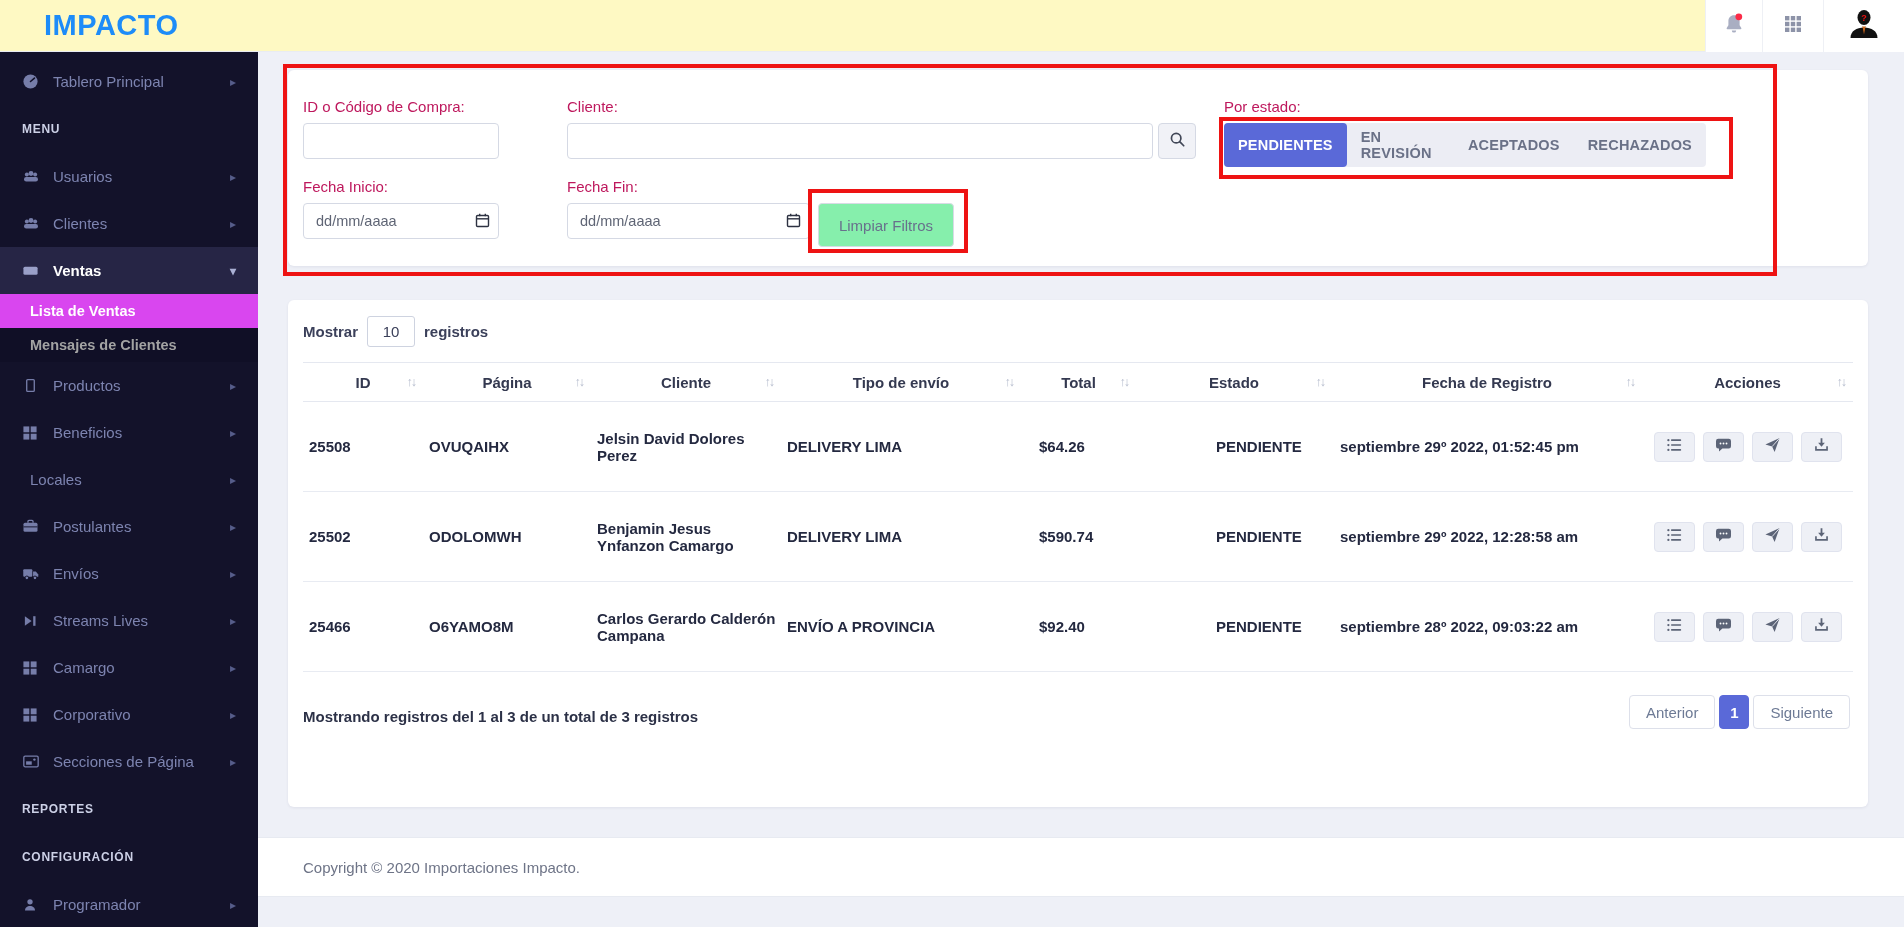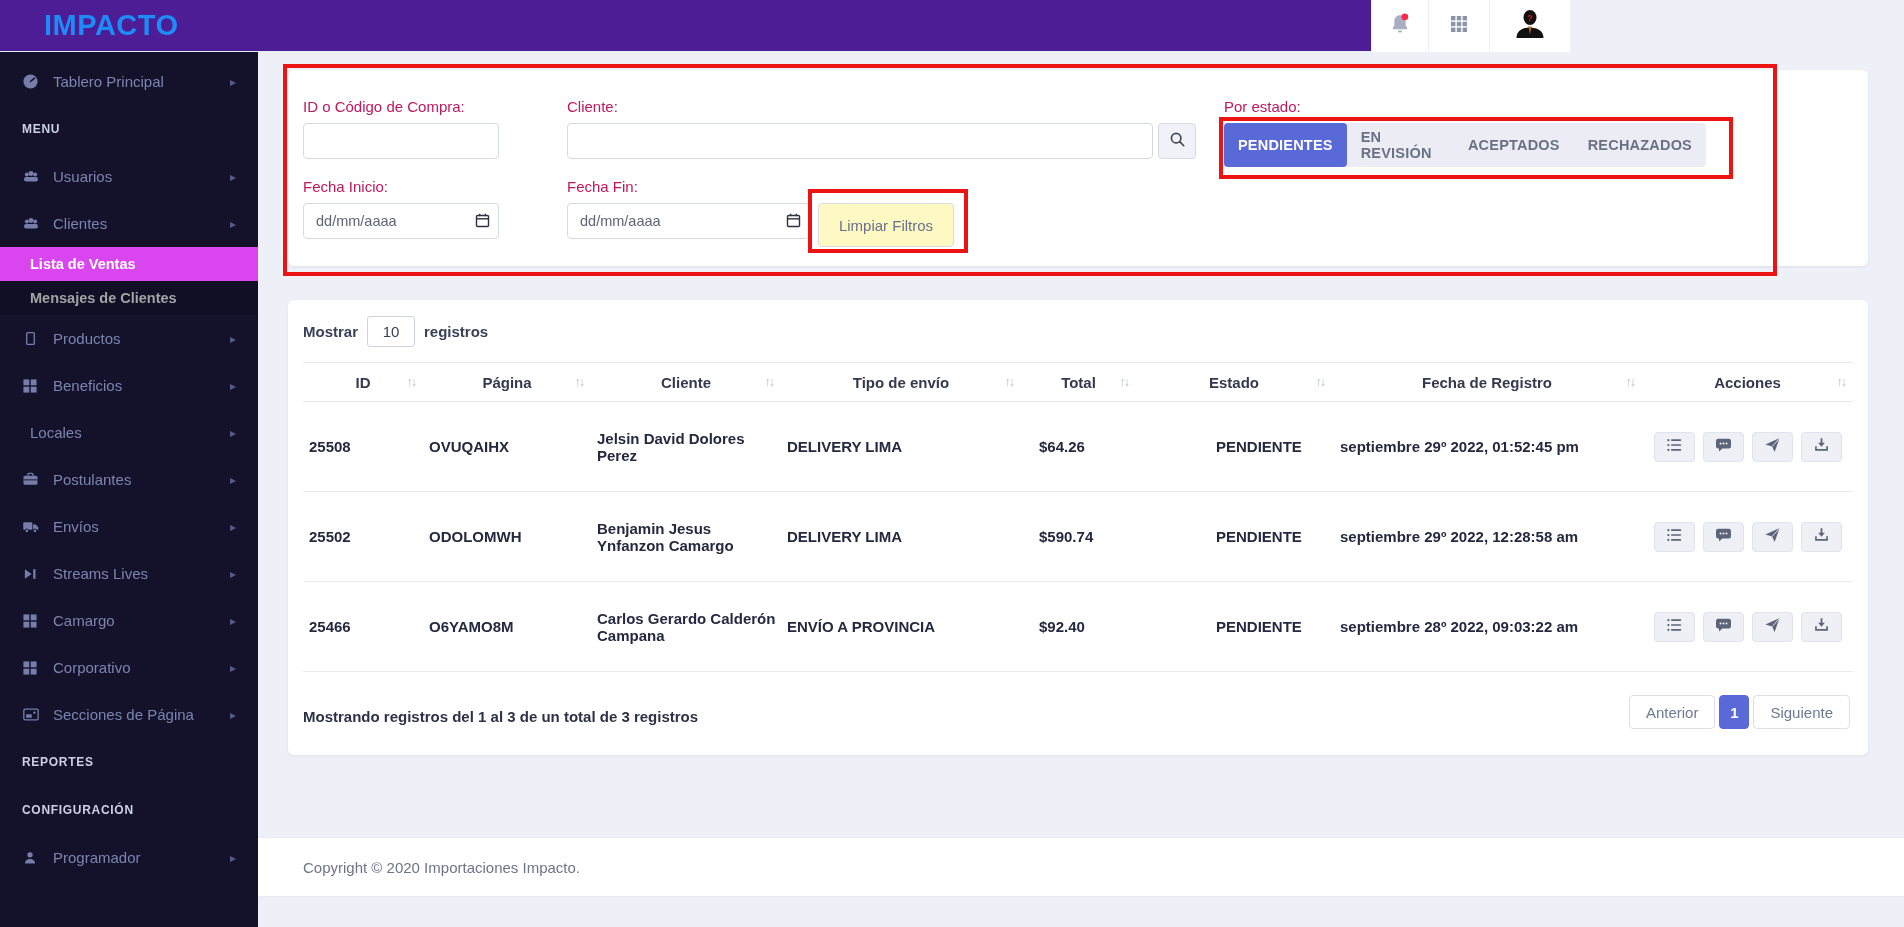--- a/index.html
+++ b/index.html
@@ -5,21 +5,21 @@
   * { margin:0; padding:0; box-sizing:border-box; }
   html,body { width:1904px; height:927px; }
   body {
     position:relative; overflow:hidden;
     background:#eef0f7;
     font-family:"Liberation Sans", sans-serif;
   }
   :root { --accent:#5a69d8; --red:#ee1313; --sidebar:#13122a; --logo:#1d8cf8; }
 
   
-  .topbar { position:absolute; top:0; left:0; width:1570px; height:52px; background:#4c1d95; border-bottom:1px solid #e9ecf2; z-index:5; }
+  .topbar { position:absolute; top:0; left:0; width:1904px; height:52px; background:#fef9c3; border-bottom:1px solid #e9ecf2; z-index:5; }
   .logo { position:absolute; left:44px; top:9px; font-size:29px; font-weight:bold; color:var(--logo); letter-spacing:.5px; cursor:pointer; }
   .top-actions { position:absolute; right:0; top:0; height:52px; display:flex; }
   .top-cell { height:52px; display:flex; align-items:center; justify-content:center; border-left:1px solid #eef0f5; cursor:pointer; background:#fff; }
   .cell-bell { width:57px; } .cell-apps { width:61px; } .cell-avatar { width:81px; }
 
   
   .sidebar { position:absolute; top:52px; left:0; width:258px; height:875px; background:var(--sidebar); z-index:4; }
   .side-entry { position:relative; display:flex; align-items:center; }
   .side-item { height:47px; padding-left:22px; font-size:15px; color:#7d84b0; cursor:pointer; }
   .side-item .ic { width:20px; margin-right:11px; display:flex; align-items:center; color:#767da9; }
@@ -28,21 +28,21 @@
   .side-item.active { background:#262545; color:#fff; font-weight:bold; }
   .side-item.active .ic { color:#9aa0c8; }
   .side-item.active .chev { color:#aab0d4; }
   .side-section { height:48px; padding-left:22px; font-size:12px; font-weight:bold; letter-spacing:.7px; color:#ccd0e6; }
   .side-sub { height:34px; padding-left:30px; font-size:14.5px; color:#a3a3a3; cursor:pointer; background:#100f26;font-weight:bold; }
   .side-sub.active { background:#d946ef; color:#fff; font-weight:bold; }
 
   
   .card { position:absolute; background:#fff; border-radius:6px; box-shadow:0 1px 3px rgba(25,25,70,.07); z-index:2; }
   .filter-card { left:288px; top:70px; width:1580px; height:196px; }
-  .table-card  { left:288px; top:300px; width:1580px; height:455px; }
+  .table-card  { left:288px; top:300px; width:1580px; height:507px; }
 
   
   .f-label { position:absolute; font-size:15px; color:#be185d; }
   .t-input { position:absolute; height:36px; border:1px solid #d5d9e4; border-radius:4px; background:#fff;
              font-family:"Liberation Sans",sans-serif; font-size:14.5px; padding:0 10px; color:#3a3f52; outline:none; }
   .t-input::placeholder { color:#5f6575; }
   #lbl-id      { left:15px;  top:28px; }
   #inp-id      { left:15px;  top:53px; width:196px; }
   #lbl-cliente { left:279px; top:28px; }
   #inp-cliente { left:279px; top:53px; width:586px; }
@@ -54,21 +54,21 @@
   .tab.active { background:var(--accent); color:#fff; }
   #lbl-fi   { left:15px;  top:108px; }
   #lbl-ff   { left:279px; top:108px; }
   .date-wrap { position:absolute; width:196px; height:36px; }
   #dw-inicio { left:15px;  top:133px; }
   #dw-fin    { left:279px; top:133px; width:243px; }
   .date-wrap input { width:100%; height:100%; border:1px solid #d5d9e4; border-radius:4px; padding:0 30px 0 12px;
                      font-family:"Liberation Sans",sans-serif; font-size:14.5px; color:#3a3f52; outline:none; }
   .date-wrap input::placeholder { color:#5f6575; }
   .date-wrap .cal { position:absolute; right:9px; top:10px; pointer-events:none; }
-  .limpiar-btn { position:absolute; left:530px; top:133px; width:136px; height:44px; background:#fef9c3;
+  .limpiar-btn { position:absolute; left:530px; top:133px; width:136px; height:44px; background:#86efac;
                  border:1px solid #d8dbe5; border-radius:4px; font-family:"Liberation Sans",sans-serif;
                  font-size:15px; color:#68708c; cursor:pointer; }
 
   
   .red-box { position:absolute; border:4px solid var(--red); z-index:30; pointer-events:none; }
   #red-main    { left:283px;  top:64px;  width:1494px; height:212px; }
   #red-tabs    { left:1219px; top:117px; width:514px;  height:62px; }
   #red-limpiar { left:808px;  top:189px; width:160px;  height:64px; }
 
   
@@ -177,20 +177,29 @@
           <svg width="18" height="17" viewBox="0 0 18 18">
             <circle cx="4.6" cy="6.8" r="2.1" fill="currentColor"></circle>
             <circle cx="13.4" cy="6.8" r="2.1" fill="currentColor"></circle>
             <circle cx="9" cy="5.8" r="2.6" fill="currentColor"></circle>
             <rect x="1.6" y="9.6" width="14.8" height="4.6" rx="2.3" fill="currentColor"></rect>
           </svg>
         </span>
         <span class="lbl">Clientes</span>
         <span class="chev">▸</span>
       </div>
+      <div class="side-entry side-item active">
+        <span class="ic">
+          <svg width="17" height="17" viewBox="0 0 18 18">
+            <rect x="1.5" y="5" width="15" height="8.4" rx="1.6" fill="currentColor"></rect>
+          </svg>
+        </span>
+        <span class="lbl">Ventas</span>
+        <span class="chev">▾</span>
+      </div>
       <div class="side-entry side-sub active">
         <span>Lista de Ventas</span>
       </div>
       <div class="side-entry side-sub">
         <span>Mensajes de Clientes</span>
       </div>
       <div class="side-entry side-item">
         <span class="ic">
           <svg width="17" height="17" viewBox="0 0 18 18">
             <rect x="5" y="2.8" width="8" height="12.4" rx="1" fill="none" stroke="currentColor" stroke-width="1.4"></rect>

